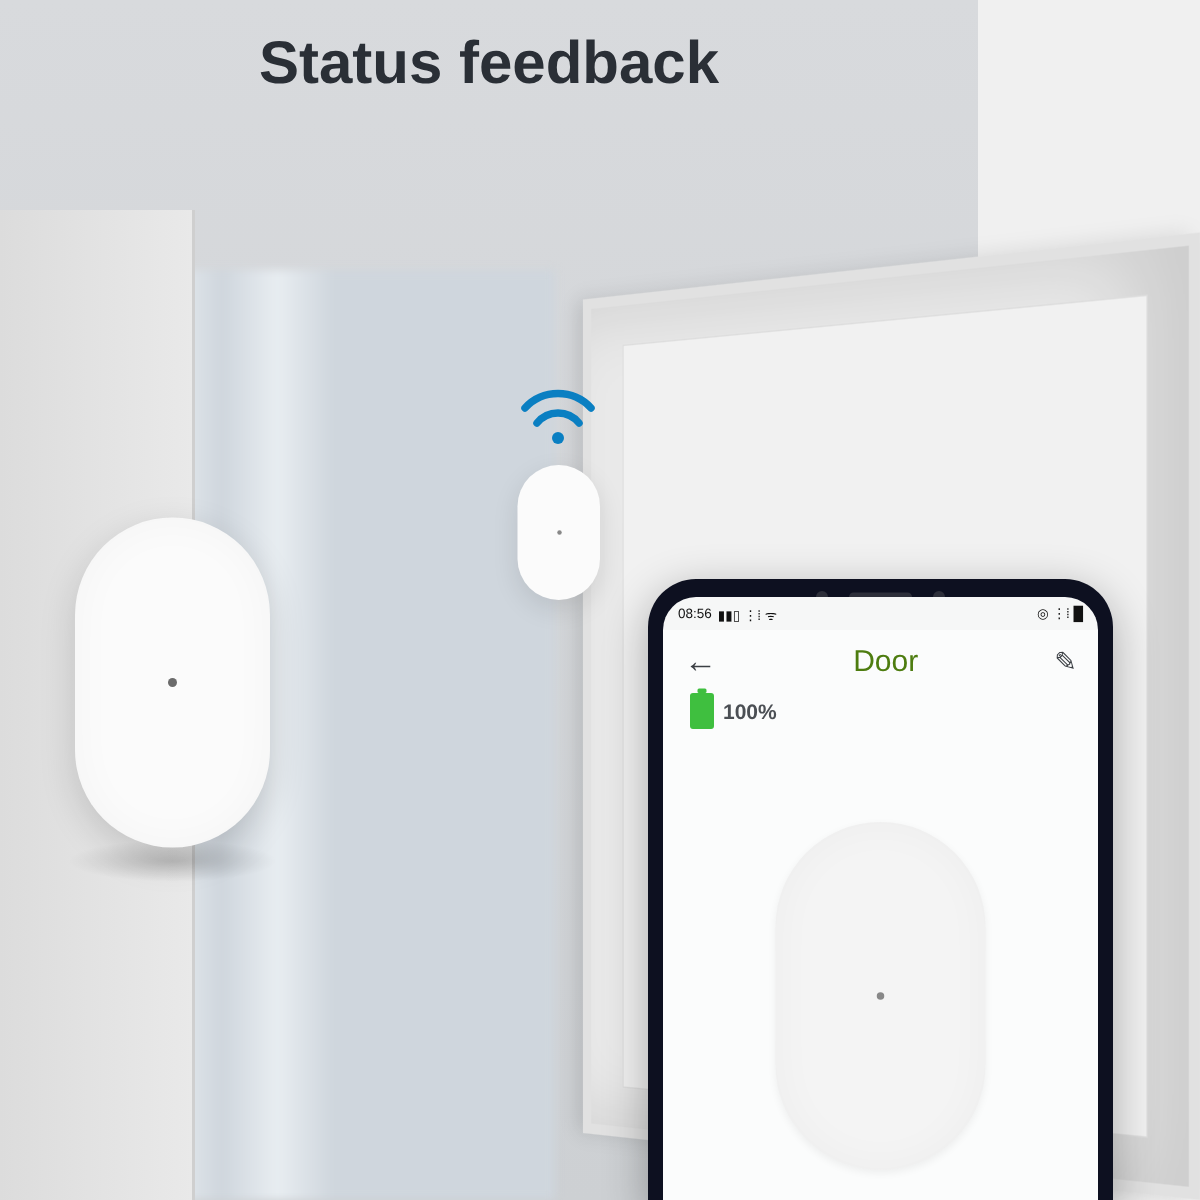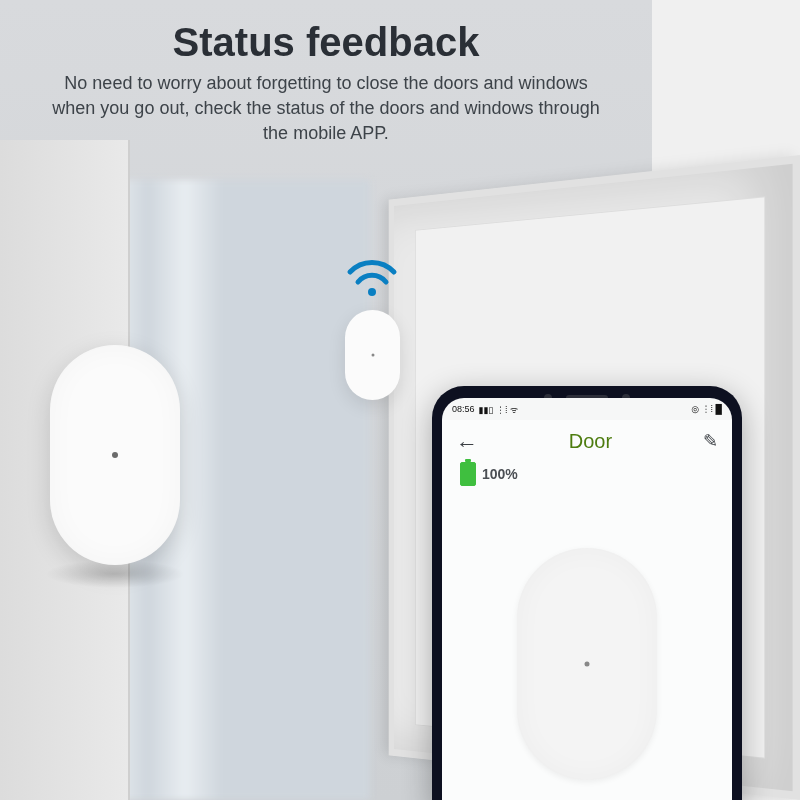--- a/index.html
+++ b/index.html
@@ -214,21 +214,20 @@
 
 <div class="scene">
   <div class="room-bg"></div>
   <div class="left-frame"></div>
   <div class="door-panel">
     <div class="door-inner"></div>
   </div>
 
   <div class="heading">
     <div class="title">Status feedback</div>
-    <div class="subtitle">No need to worry about forgetting to close the doors and windows when you go out, check the status of the doors and windows through the mobile APP.</div>
   </div>
 
   <div class="shadow-under-sensor"></div>
   <div class="sensor-main"></div>
   <div class="sensor-small"></div>
 
   <svg class="wifi-icon" viewBox="0 0 56 48">
     <path d="M6 20 A30 30 0 0 1 50 20" fill="none" stroke="#0a7fc2" stroke-width="5" stroke-linecap="round"></path>
     <path d="M14 30 A18 18 0 0 1 42 30" fill="none" stroke="#0a7fc2" stroke-width="5" stroke-linecap="round"></path>
     <circle cx="28" cy="40" r="4" fill="#0a7fc2"></circle>

